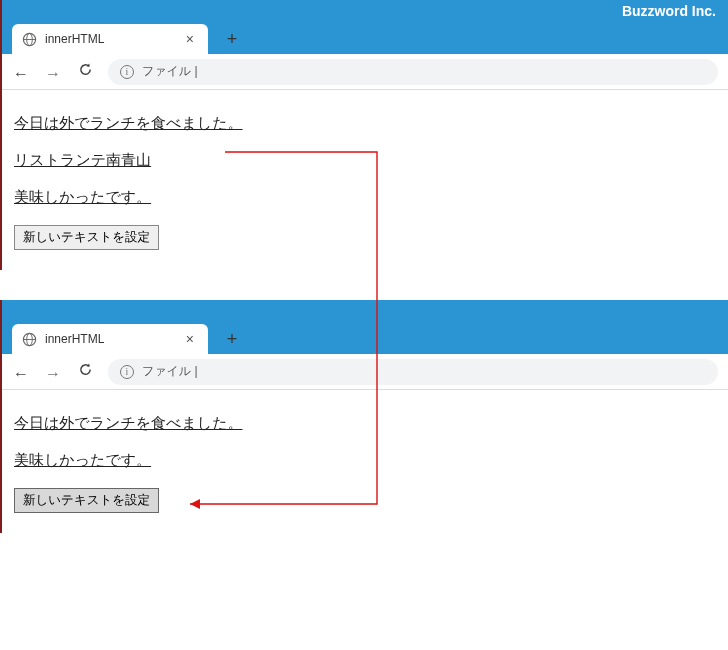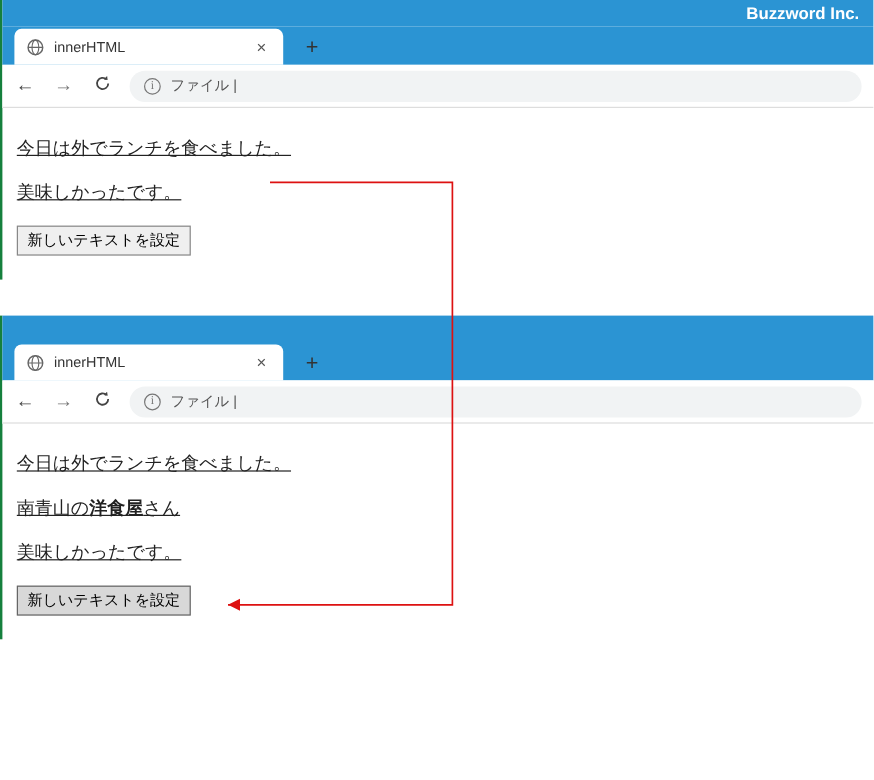--- a/index.html
+++ b/index.html
@@ -5,21 +5,21 @@
   * { box-sizing: border-box; margin: 0; padding: 0; }
   body {
     font-family: "Meiryo", "Hiragino Sans", sans-serif;
     background: #fff;
     width: 728px;
     position: relative;
   }
   .panel {
     position: relative;
     width: 728px;
-    border-left: 2px solid #15803d;
+    border-left: 2px solid #7f1d1d;
   }
   .titlebar {
     background: #2b94d3;
     height: 22px;
     color: #fff;
     font-weight: bold;
     font-size: 14px;
     display: flex;
     justify-content: flex-end;
     align-items: center;
@@ -28,21 +28,21 @@
   .tabbar {
     background: #2b94d3;
     height: 32px;
     display: flex;
     align-items: flex-end;
     padding-left: 10px;
   }
   .tab {
     background: #fff;
     height: 30px;
-    width: 224px;
+    width: 196px;
     border-top-left-radius: 6px;
     border-top-right-radius: 6px;
     display: flex;
     align-items: center;
     padding: 0 10px;
     font-size: 12px;
     color: #333;
     gap: 8px;
   }
   .tab .favicon {
@@ -165,20 +165,21 @@
           <path d="M12 1.5 L12.5 5 L9 4.5 Z" fill="#444"></path>
         </svg>
     </span>
     <div class="addr">
       <span class="info-icon">i</span>
       <span>ファイル |</span>
     </div>
   </div>
   <div class="content">
     <p>今日は外でランチを食べました。</p>
+    <p>リストランテ南青山</p>
     <p>美味しかったです。</p>
     <button class="btn">新しいテキストを設定</button>
   </div>
 </div>
 
 <div class="gap"></div>
 
 <div class="panel">
   <div class="titlebar"></div>
   <div class="tabbar">
@@ -204,21 +205,20 @@
           <path d="M12 1.5 L12.5 5 L9 4.5 Z" fill="#444"></path>
         </svg>
     </span>
     <div class="addr">
       <span class="info-icon">i</span>
       <span>ファイル |</span>
     </div>
   </div>
   <div class="content">
     <p>今日は外でランチを食べました。</p>
-    <p><span>南青山の</span><span class="bold">洋食屋</span><span>さん</span></p>
     <p>美味しかったです。</p>
     <button class="btn pressed">新しいテキストを設定</button>
   </div>
 </div>
 
 <svg class="arrow-svg" width="728" height="650">
   <polyline points="225,152 377,152 377,504 190,504" fill="none" stroke="#d11" stroke-width="1.4"></polyline>
   <polygon points="190,504 200,499 200,509" fill="#d11"></polygon>
 </svg>
 

